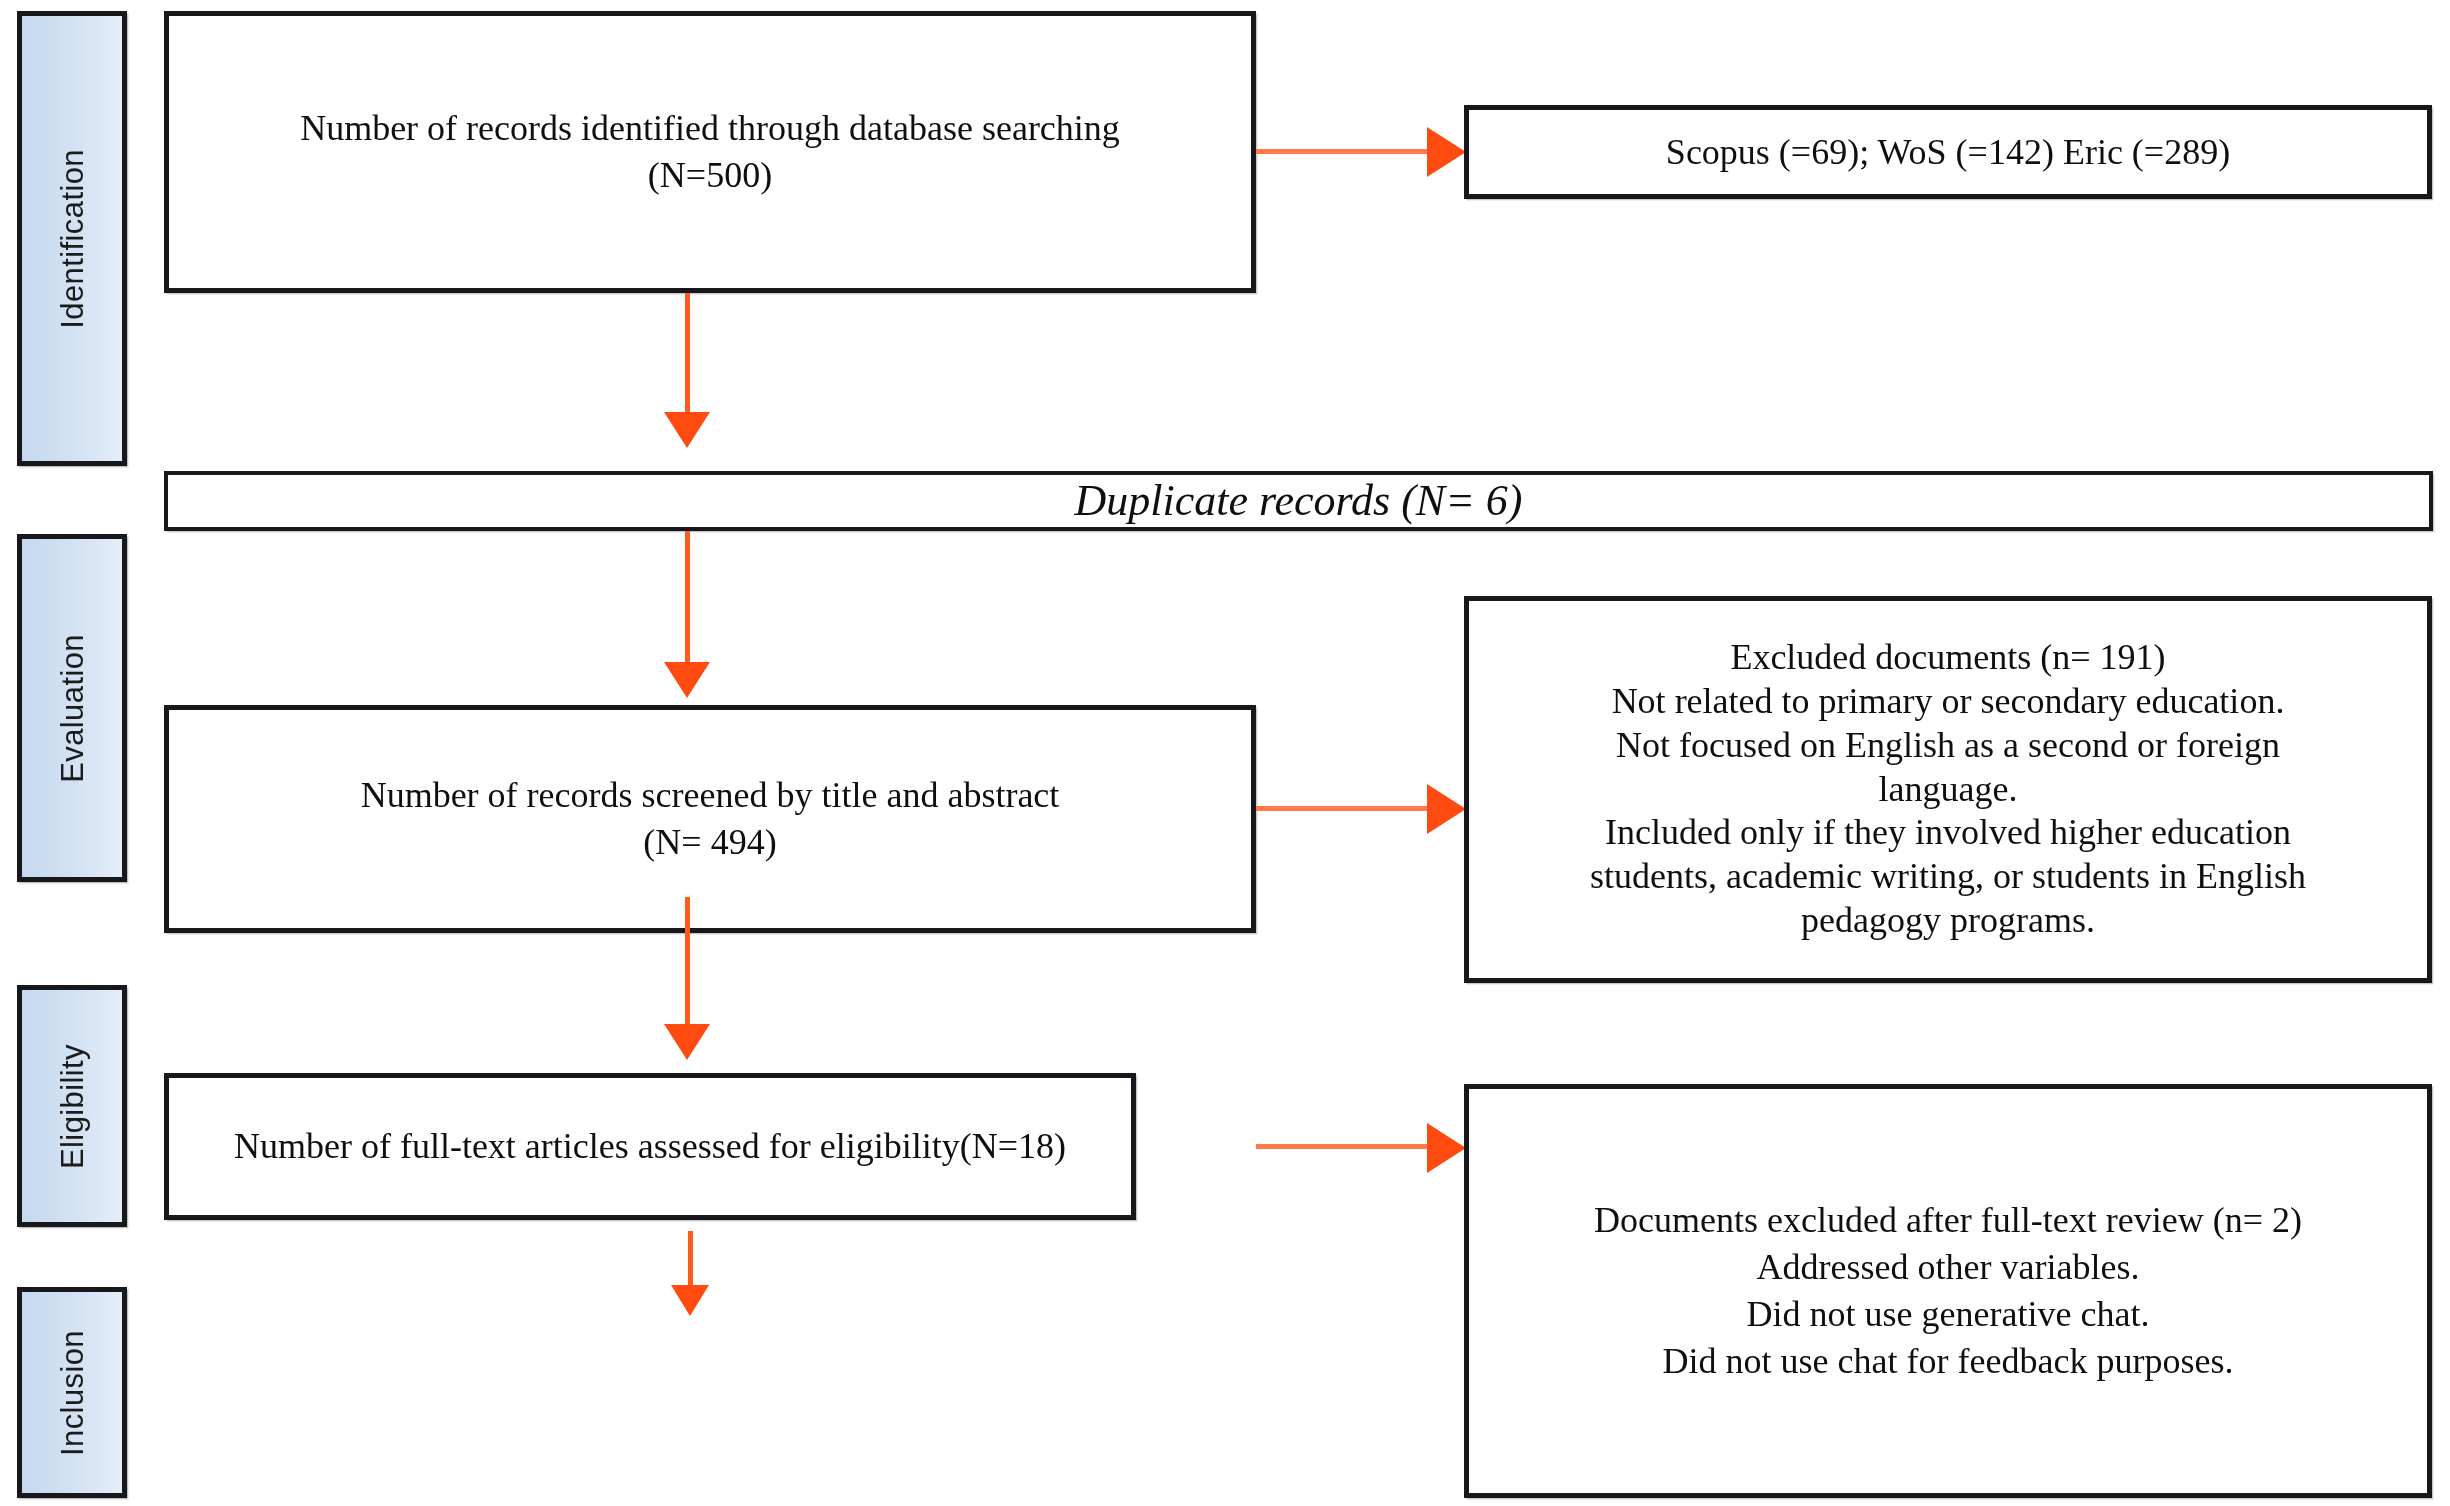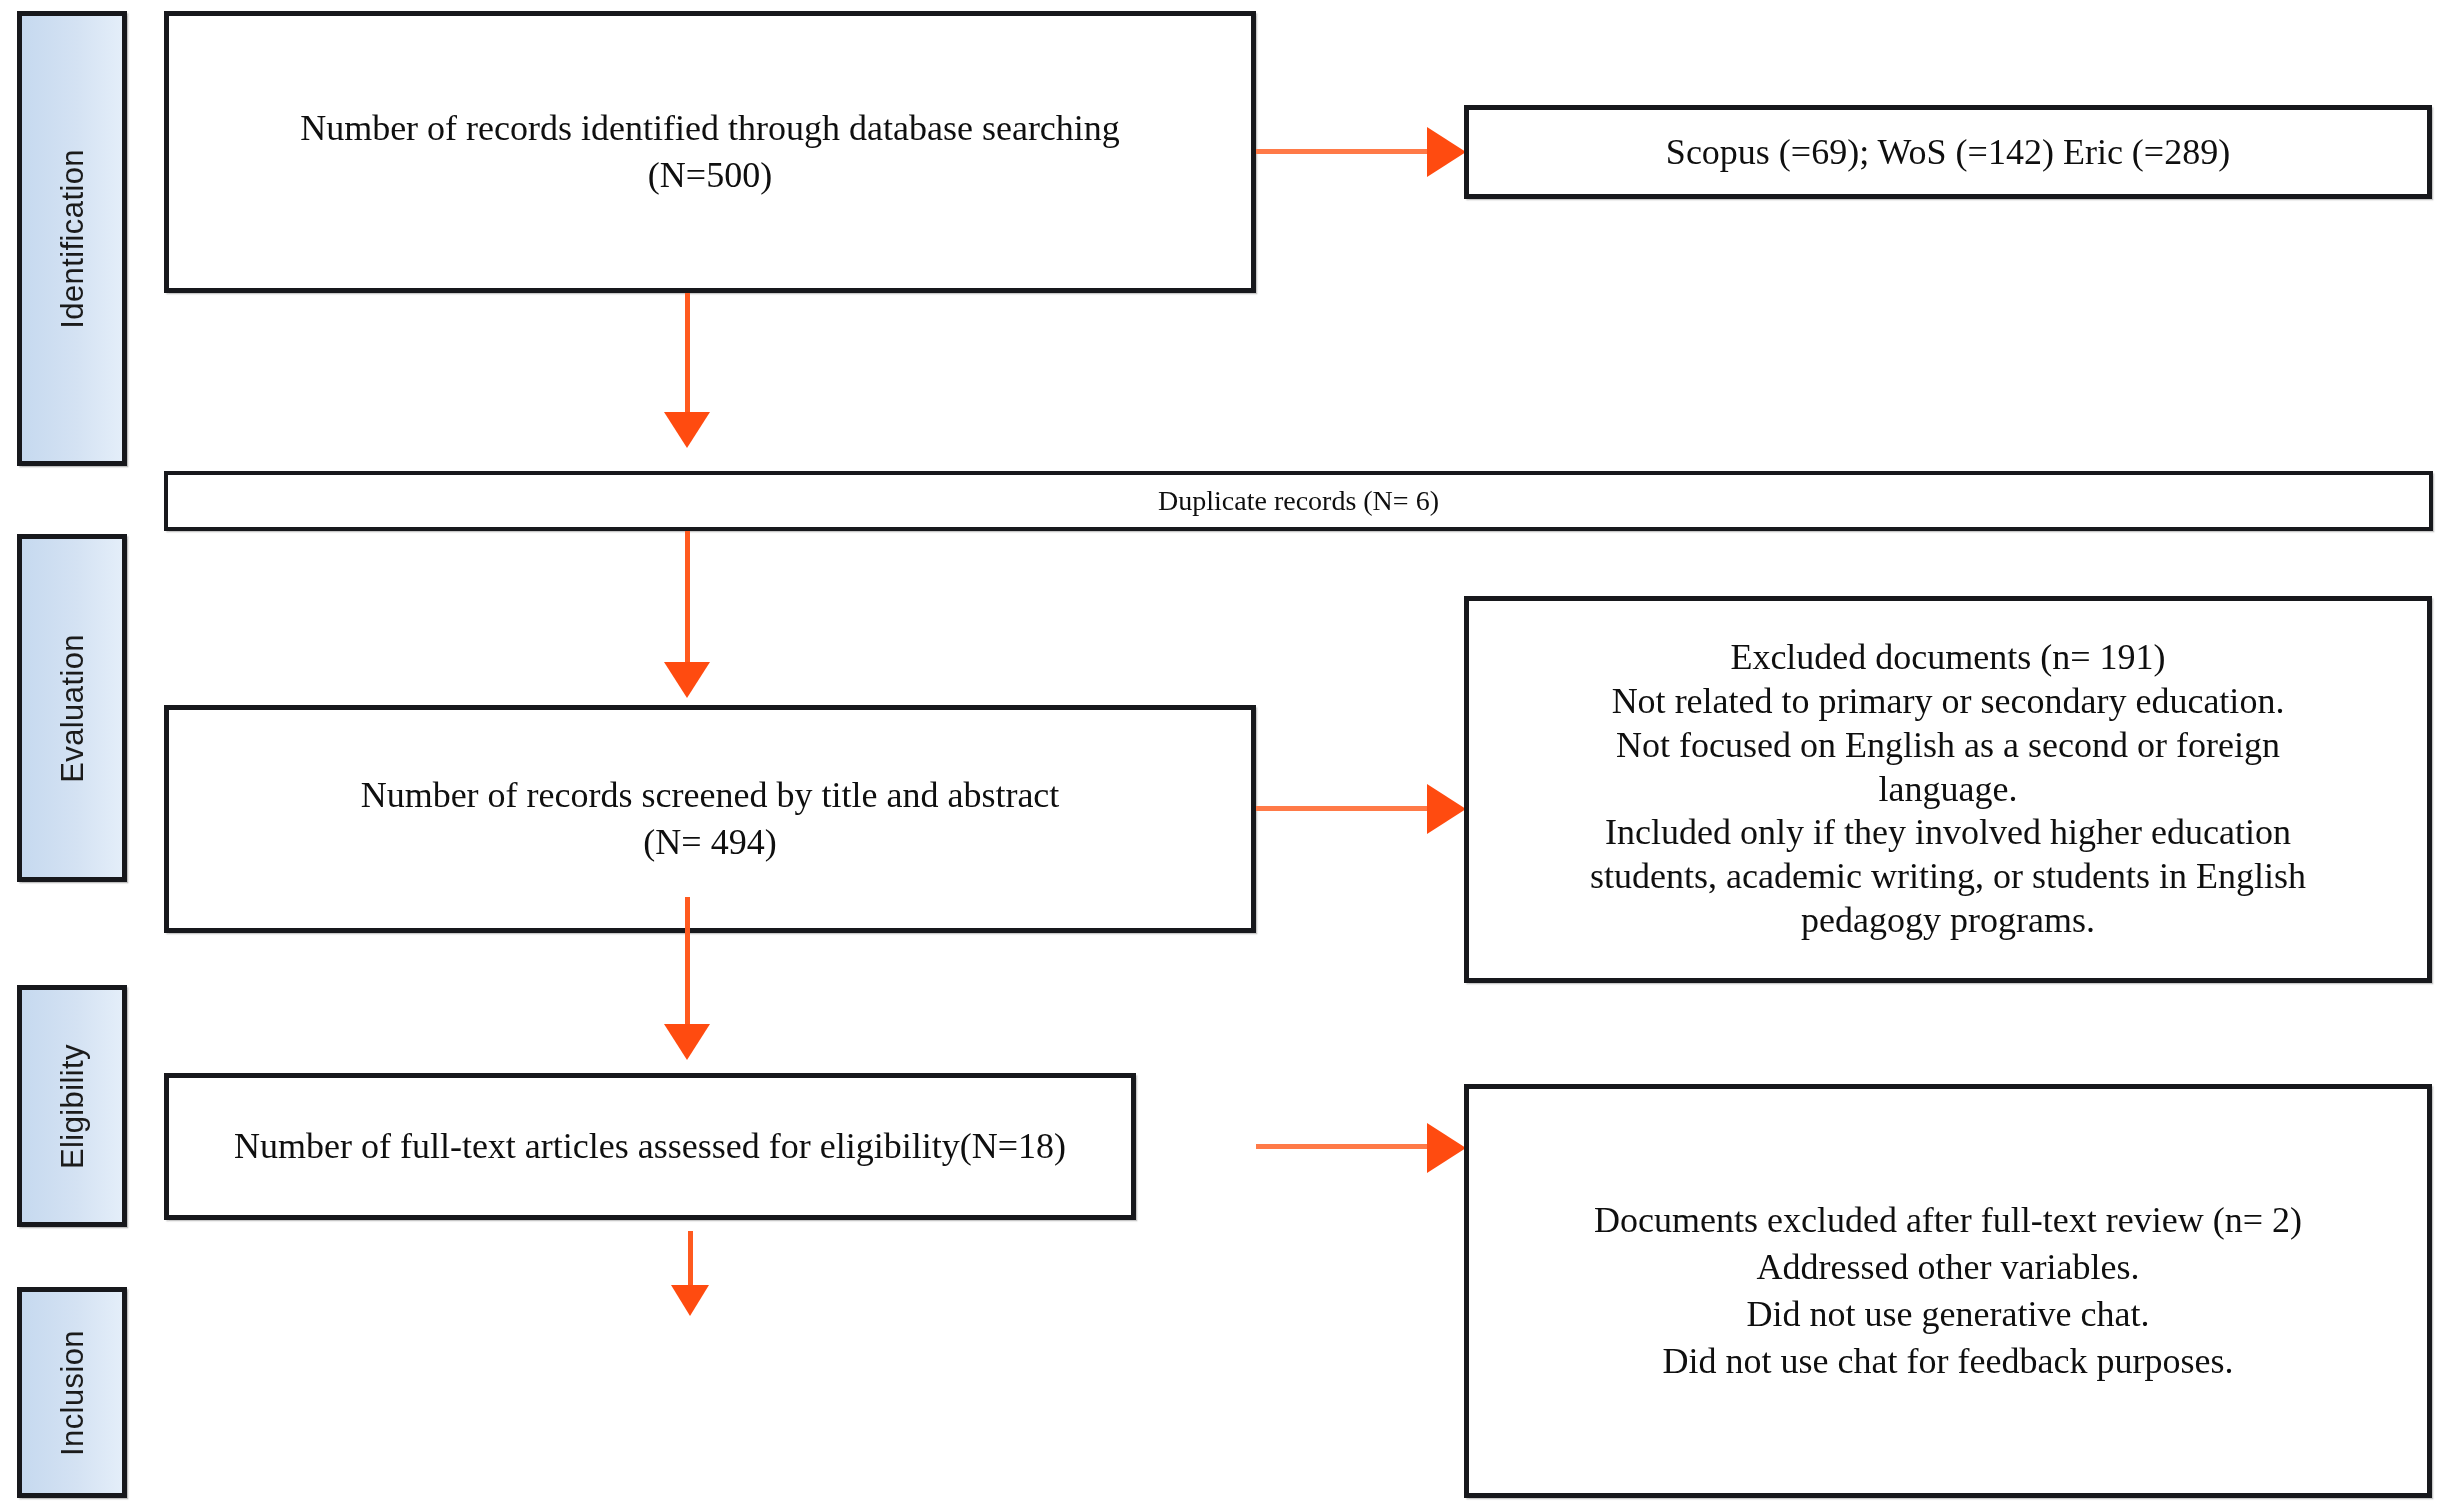--- a/index.html
+++ b/index.html
@@ -55,21 +55,21 @@
     text-align: center;
     font-size: 36px;
     line-height: 1.30;
     color: #0f0f0f;
     padding: 0 12.4px;
     box-sizing: border-box;
     white-space: pre-line;
   }
   .box-text.tight { line-height: 1.22; }
   .box.thin { border-width: 4.6px; }
-  .box.thin .box-text { font-size: 28px; }
+  .box.thin .box-text { font-size: 44px; font-style: italic; }
   .v-line {
     position: absolute;
     width: 5.4px;
     background: #ff5a1f;
   }
   .h-line {
     position: absolute;
     height: 5.4px;
     background: #ff7a48;
   }

